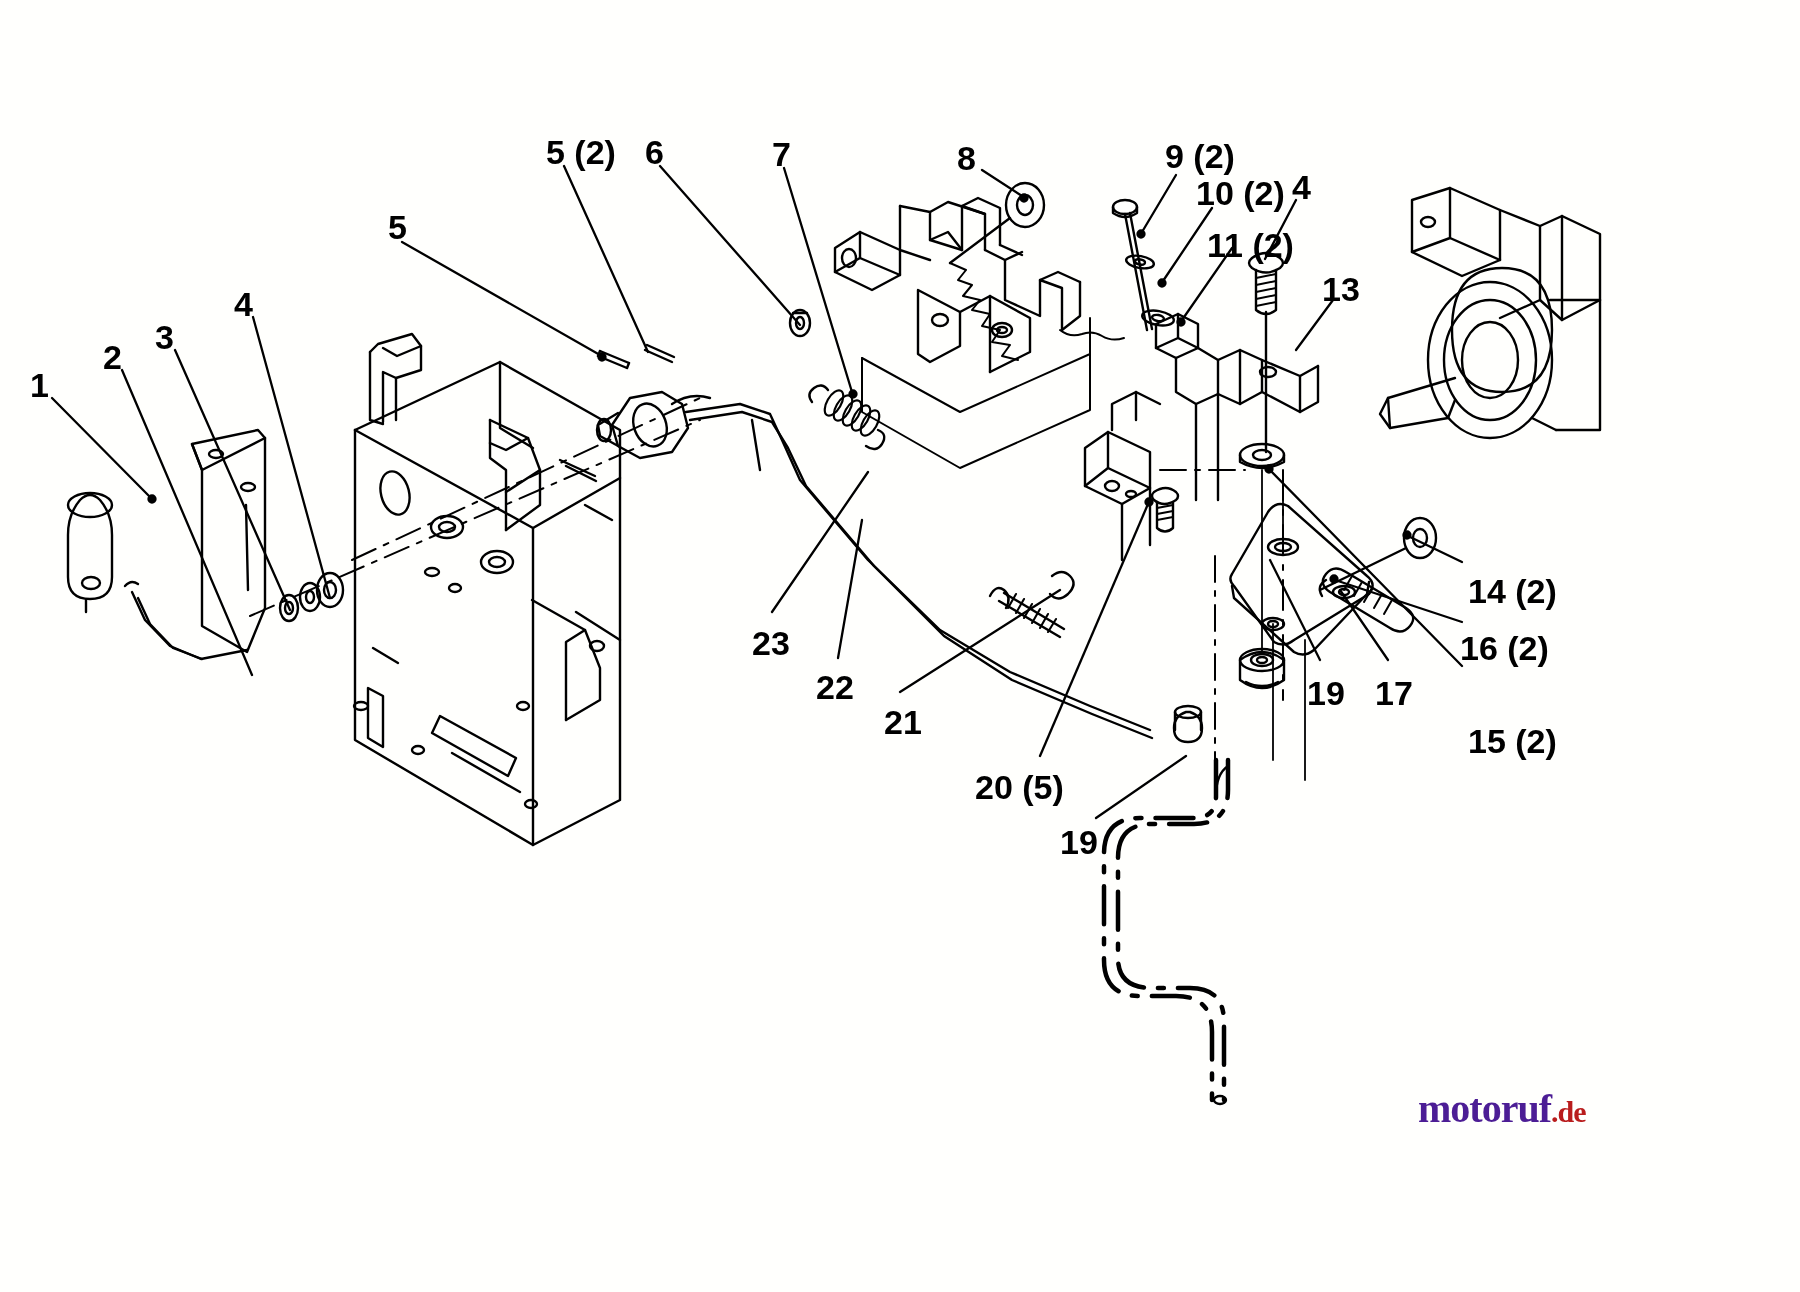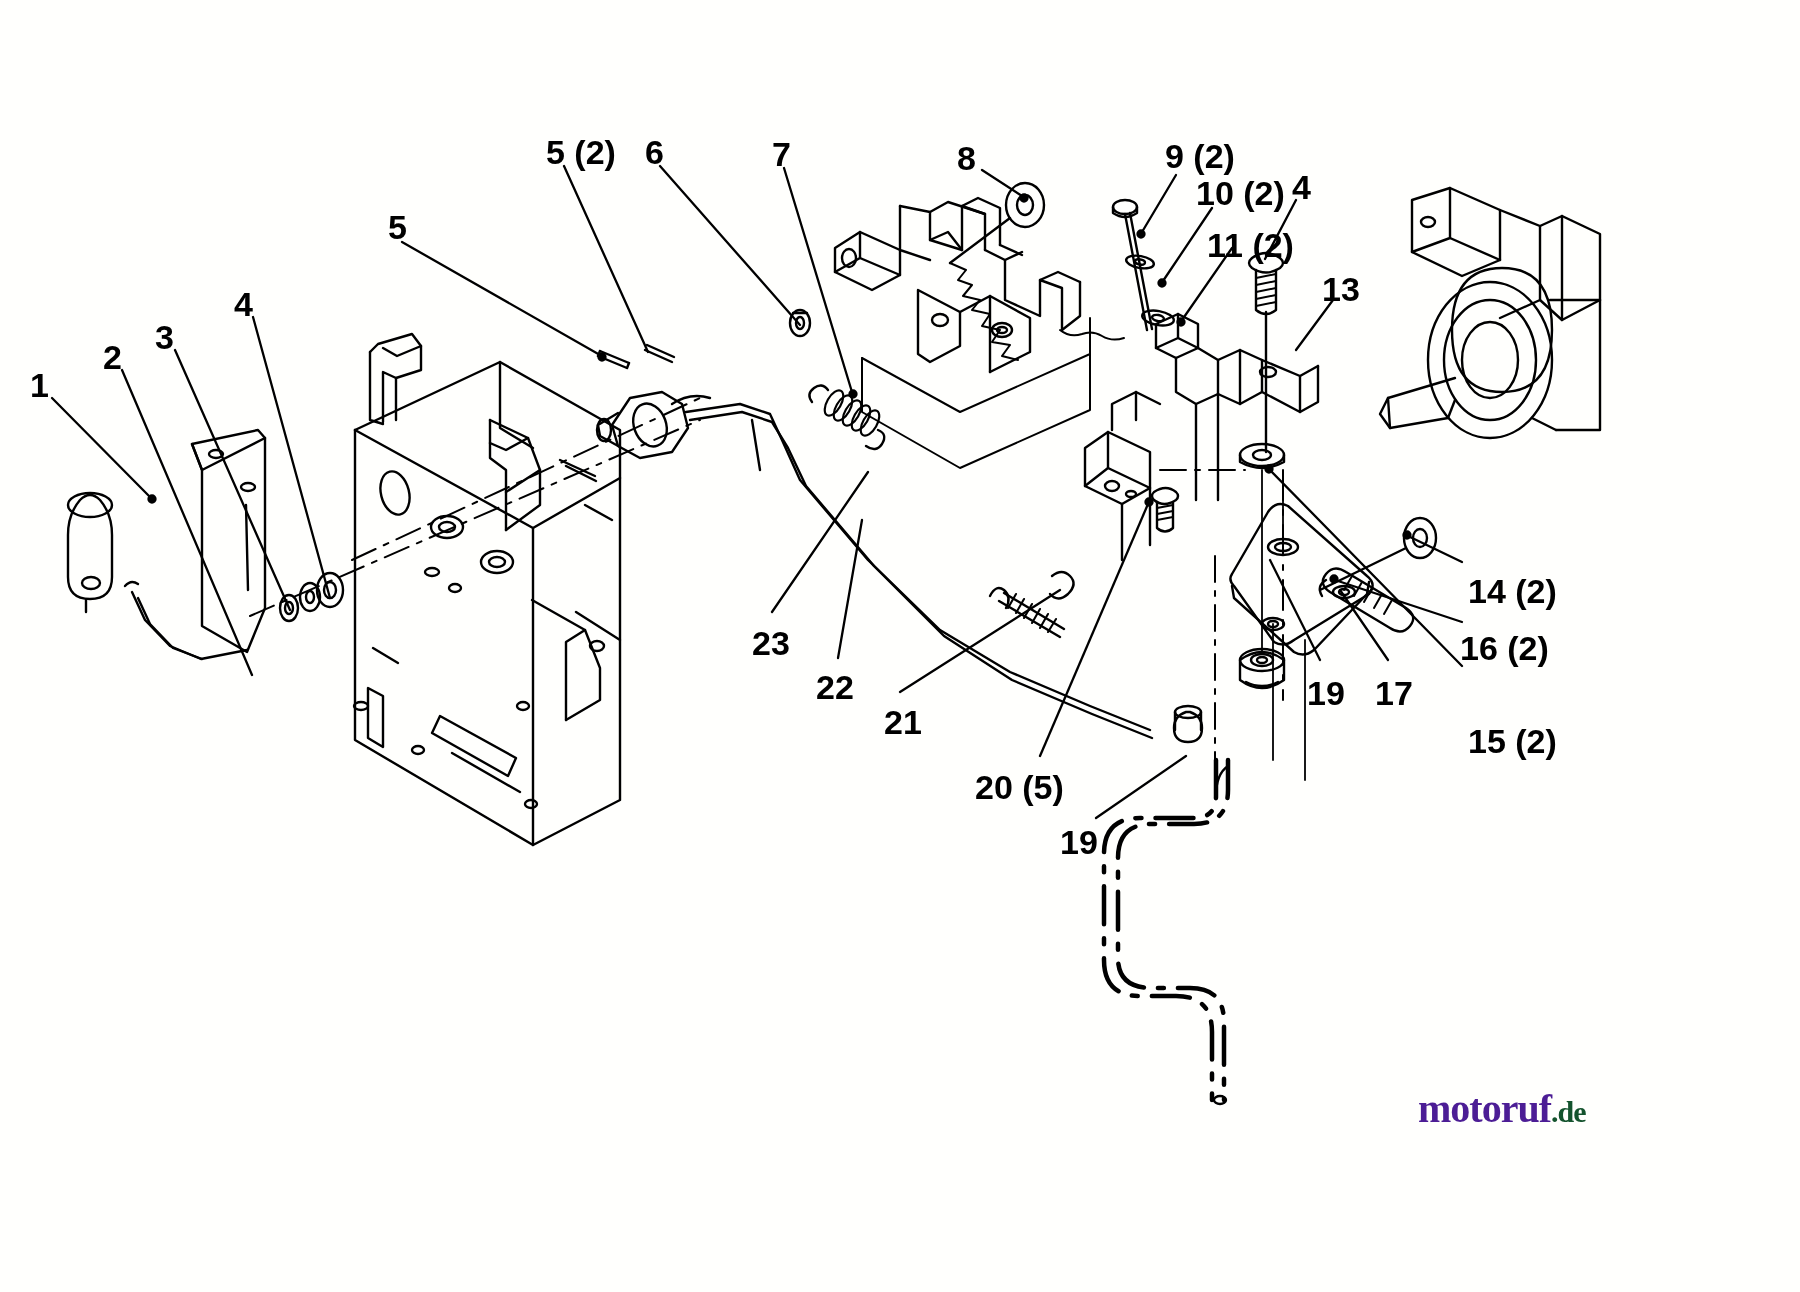--- a/index.html
+++ b/index.html
@@ -471,16 +471,16 @@
   <div class="callout" style="left:1468px;top:676px;margin-top:48px;">15 (2)</div>
   <div class="callout" style="left:1307px;top:676px;">19</div>
   <div class="callout" style="left:1375px;top:676px;">17</div>
   <div class="callout" style="left:1060px;top:825px;">19</div>
   <div class="callout" style="left:975px; top:770px;">20 (5)</div>
   <div class="callout" style="left:884px; top:705px;">21</div>
   <div class="callout" style="left:816px; top:670px;">22</div>
   <div class="callout" style="left:752px; top:626px;">23</div>
 
   <div id="watermark">
-    <span class="wm-text" style="color:#4c1d95;">motoruf</span><span class="wm-text" style="color:#14532d; font-size:30px;text-align:center;">.de</span>
+    <span class="wm-text" style="color:#4c1d95;">motoruf</span><span class="wm-text" style="color:#b91c1c; font-size:30px;text-align:center;">.de</span>
   </div>
 
 </div>
 
 </body></html>

